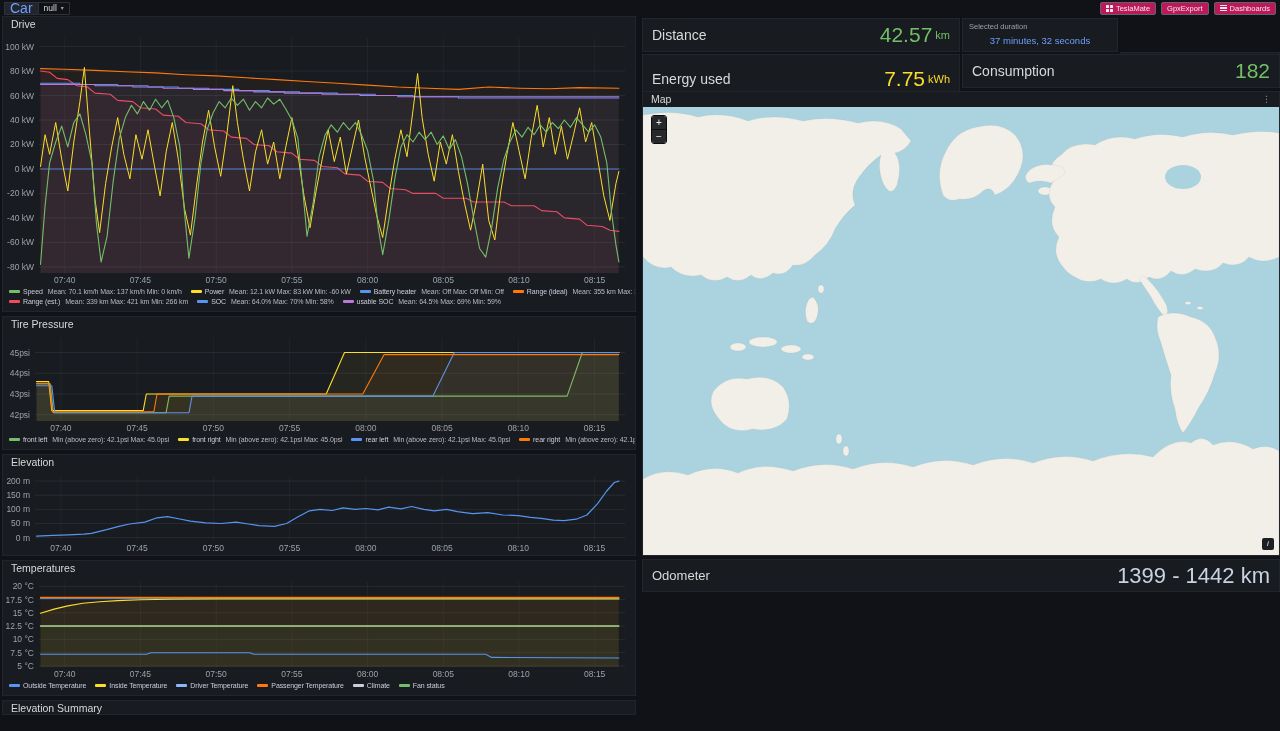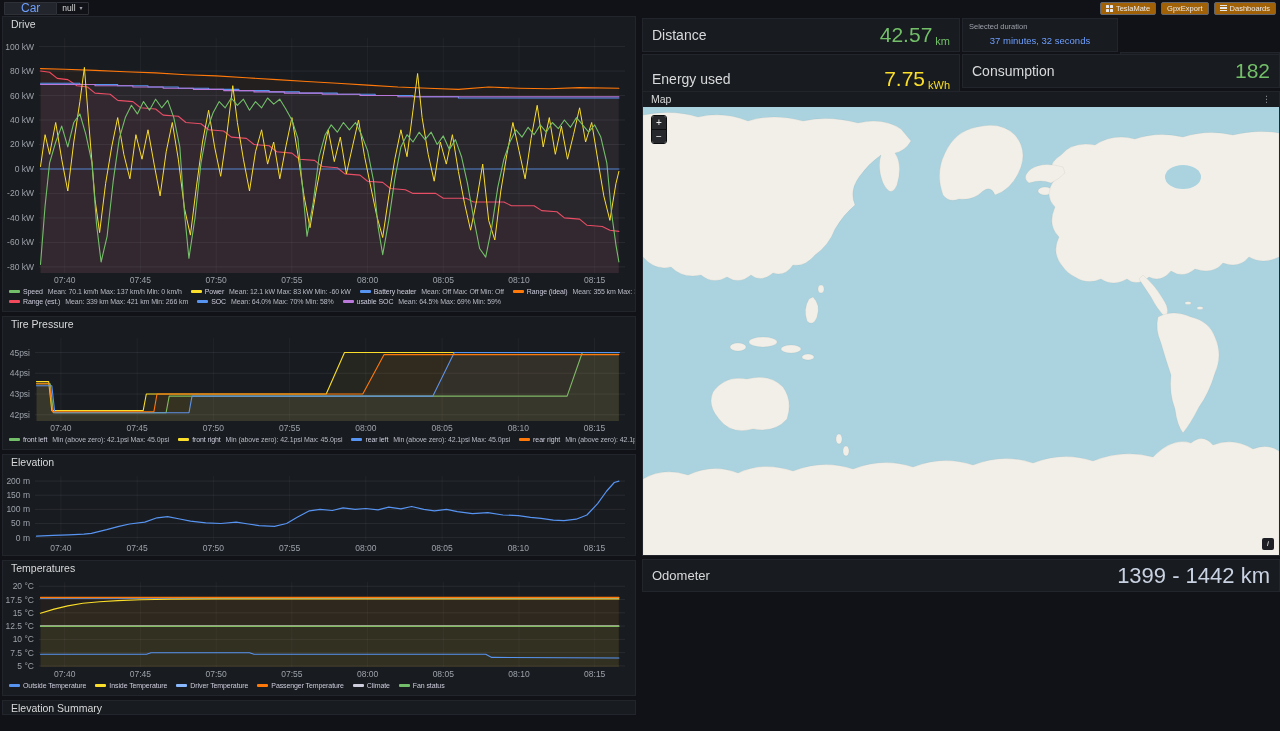--- a/index.html
+++ b/index.html
@@ -13,41 +13,41 @@
     position:absolute;background:#181b1f;border:1px solid #22252b;
     box-sizing:border-box;overflow:hidden;
   }
   .ptitle{
     height:15px;line-height:15px;font-size:10.5px;color:#d8d9da;
     padding-left:8px;white-space:nowrap;font-weight:500;
   }
   
   .topbar{position:absolute;left:0;top:0;width:1280px;height:16px;display:flex;align-items:center;justify-content:space-between;padding:0 4px;box-sizing:border-box;}
   .varbox{display:flex;align-items:stretch;height:13px;}
-  .var-label{background:#22252b;border:1px solid #2e3138;border-right:none;color:#6e9fff;font-size:12px;line-height:11px;padding:0 16px;border-radius:1px 0 0 1px;}
+  .var-label{background:#22252b;border:1px solid #2e3138;border-right:none;color:#6e9fff;font-size:14px;line-height:11px;padding:0 5px;border-radius:1px 0 0 1px;}
   .var-value{background:#111217;border:1px solid #2e3138;color:#d8d9da;font-size:8.5px;line-height:11px;padding:0 5px;border-radius:0 1px 1px 0;display:flex;align-items:center;gap:4px;cursor:pointer;}
   .caret{font-size:6px;color:#9da0ab;}
   .tb-right{display:flex;gap:5px;}
-  .tb-btn{display:flex;align-items:center;gap:3px;border:1px solid #62646b;border-radius:2px;background:#a16207;color:#e8e9eb;font-size:7.5px;line-height:11px;padding:0 5px;height:13px;box-sizing:border-box;cursor:pointer;}
+  .tb-btn{display:flex;align-items:center;gap:3px;border:1px solid #62646b;border-radius:2px;background:#be185d;color:#e8e9eb;font-size:7.5px;line-height:11px;padding:0 5px;height:13px;box-sizing:border-box;cursor:pointer;}
   .gridicon{display:inline-grid;grid-template-columns:3px 3px;grid-gap:1px;}
   .gridicon span{width:3px;height:3px;background:#e8e9eb;border-radius:0.5px;}
   .listicon{display:inline-flex;flex-direction:column;gap:1px;}
   .listicon span{width:7px;height:1.5px;background:#e8e9eb;}
   
   .chart{position:relative;}
   .chart svg{display:block;}
   .legend{padding:0 6px;overflow:hidden;}
   .legend-row{display:flex;gap:9px;height:10.5px;align-items:center;white-space:nowrap;}
   .li{display:inline-flex;align-items:center;gap:3px;font-size:7px;letter-spacing:-0.1px;color:#ccccdc;cursor:pointer;}
   .li .sw{width:11px;height:3px;border-radius:1px;flex:none;}
   .li .ls{margin-left:2px;color:#b9bac6;}
   
   .statpanel{display:flex;align-items:center;justify-content:space-between;padding:0 9px;}
   .stat-label{font-size:14px;color:#d8d9da;}
-  .stat-value{display:flex;align-items:flex-end;gap:3px;font-weight:500;}
+  .stat-value{display:flex;align-items:center;gap:3px;font-weight:500;}
   .stat-num{font-size:21px;}
   .stat-unit{font-size:11px;}
   .durpanel{position:relative;}
   .dur-label{position:absolute;top:3px;left:6px;font-size:7.5px;color:#9da0ab;}
   .dur-value{position:absolute;left:0;right:0;top:16px;text-align:center;font-size:9.5px;color:#6e9fff;cursor:pointer;}
   
   .map-body{position:absolute;left:0;top:15px;right:0;bottom:0;cursor:grab;}
   .map-zoom{position:absolute;left:8px;top:8px;width:14px;border-radius:3px;overflow:hidden;border:1px solid #0c0d0f;z-index:5;}
   .map-zoom div{height:13px;line-height:13px;text-align:center;background:#26282c;color:#f0f0f0;font-size:10px;cursor:pointer;}
   .map-zoom div+div{border-top:1px solid #0c0d0f;}

